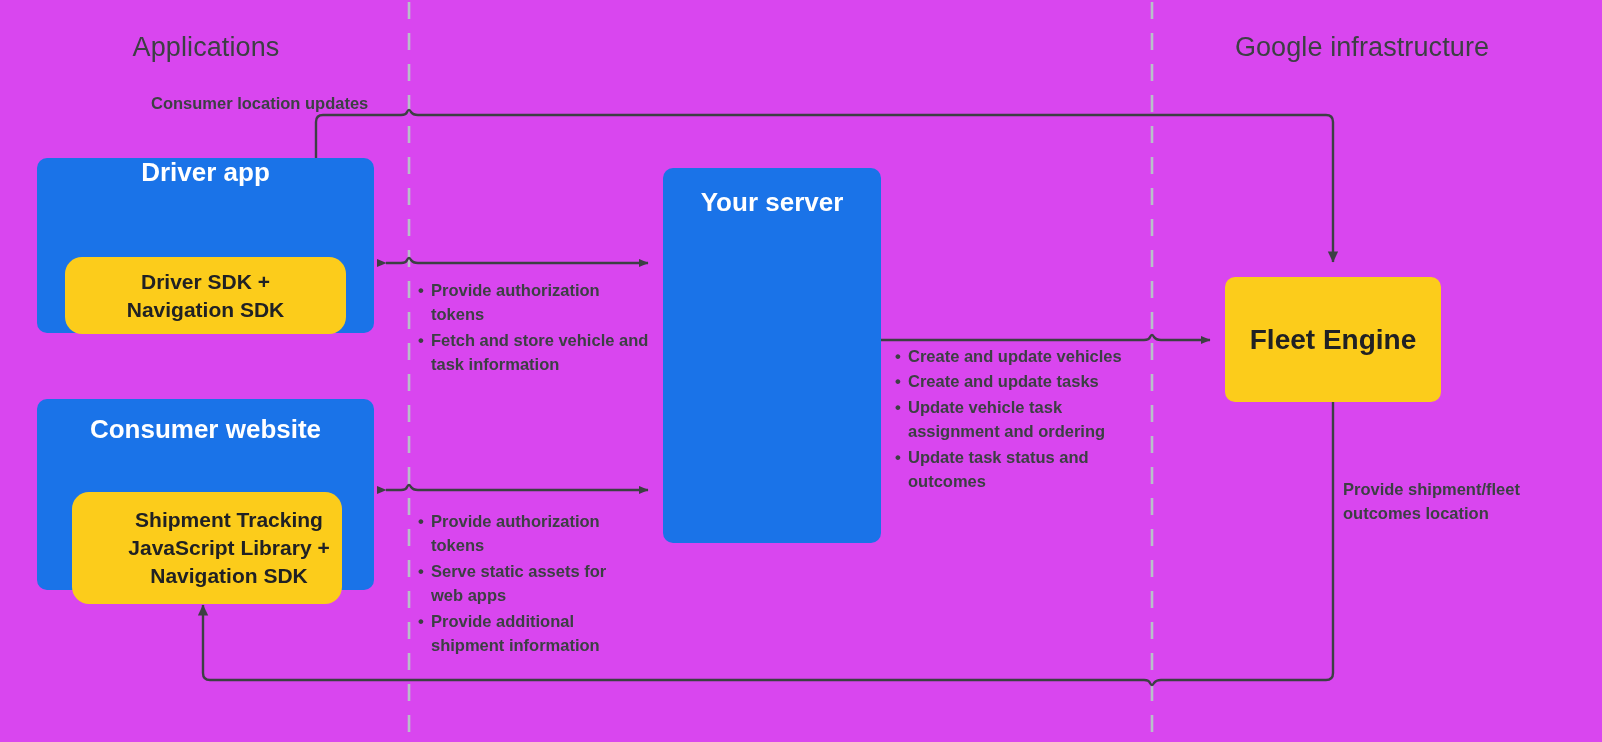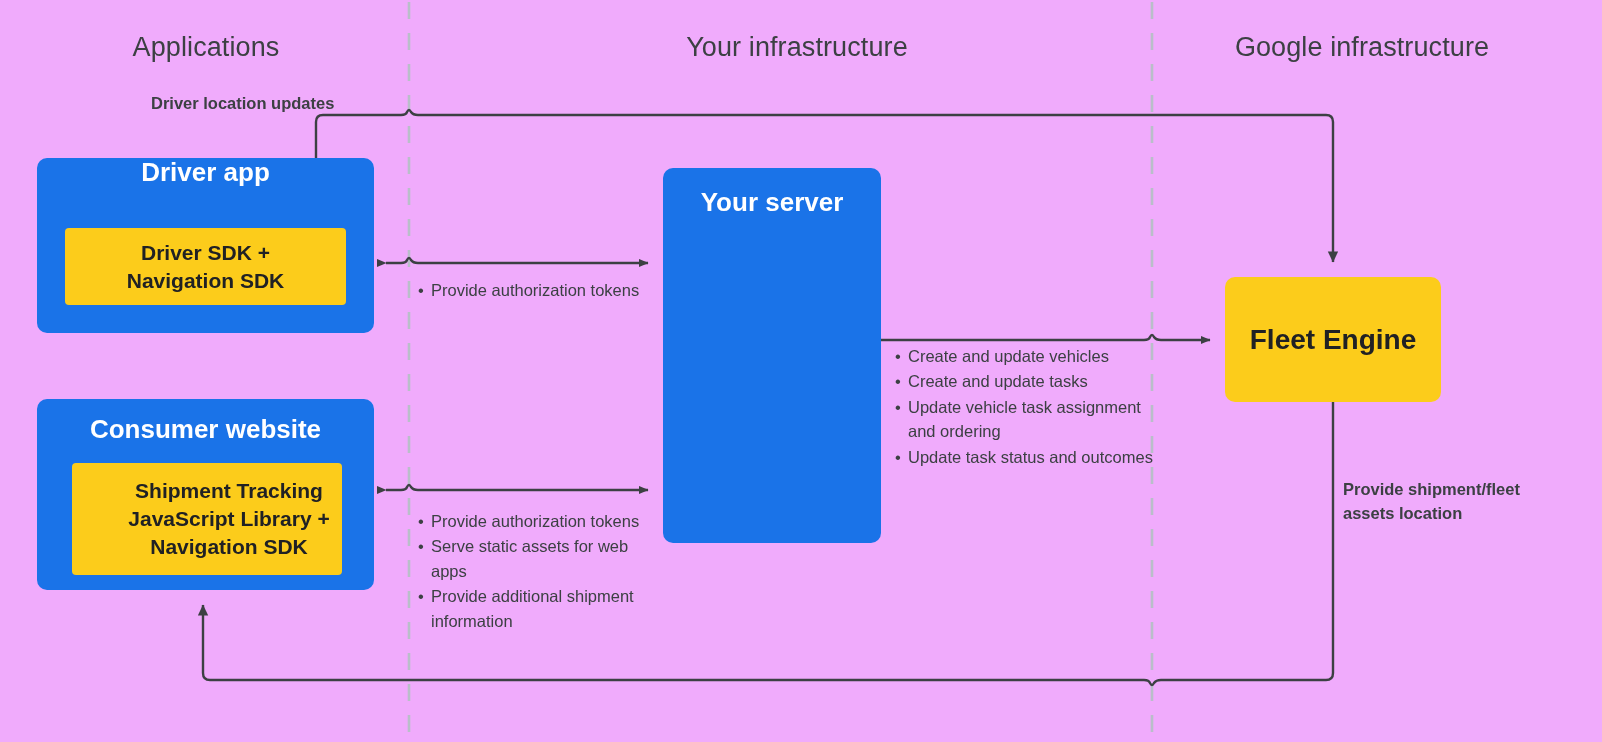--- a/index.html
+++ b/index.html
@@ -9,21 +9,21 @@
     background: #ffffff;
   }
   body {
     font-family: "Liberation Sans", sans-serif;
     -webkit-font-smoothing: antialiased;
   }
   #diagram {
     position: relative;
     width: 1602px;
     height: 742px;
-    background: #f0abfc;
+    background: #d946ef;
     overflow: hidden;
   }
   .svg-layer {
     position: absolute;
     left: 0;
     top: 0;
     width: 1602px;
     height: 742px;
     pointer-events: none;
   }
@@ -60,25 +60,26 @@
     font-weight: bold;
     text-align: center;
     line-height: 1.15;
     white-space: nowrap;
   }
 
   .inner-box {
     position: absolute;
     box-sizing: border-box;
     background: #fccc1b;
-    border-radius: 4px;
+    border-radius: 17px;
     display: flex;
     align-items: center;
     justify-content: center;
     text-align: center;
+    margin-top: 29px;
   }
   .inner-label {
     color: #202124;
     font-size: 21px;
     font-weight: bold;
     line-height: 1.32;
     padding: 0 8px;
   }
 
   
@@ -118,21 +119,21 @@
   #label-location-updates { left: 151px; top: 92px; white-space: nowrap; }
   #label-shipment-fleet   { left: 1343px; top: 478px; width: 230px; }
 
   .bullet-list {
     position: absolute;
     margin: 0;
     padding: 0;
     list-style: none;
     color: #3c4043;
     font-size: 16.5px;
-    font-weight: normal;
+    font-weight: bold;
     line-height: 1.48;
   }
   .bullet-list li {
     position: relative;
     padding-left: 13px;
     margin-bottom: 1px;
   }
   .bullet-list li::before {
     content: "\2022";
     position: absolute;
@@ -182,21 +183,20 @@
     <path d="M881,340 L1144,340
              Q1149,340 1150,337 Q1152,333 1154,337 Q1156,340 1161,340
              L1210,340" fill="none" stroke="#3c4043" stroke-width="2.4" marker-end="url(#arrow-r)"></path>
 
     <path d="M1333,402 L1333,673 Q1333,680 1326,680
              L1161,680 Q1156,680 1154,683 Q1152,687 1150,683 Q1149,680 1144,680
              L210,680 Q203,680 203,673 L203,605" fill="none" stroke="#3c4043" stroke-width="2.4" marker-end="url(#arrow-u)"></path>
   </svg>
 
   <div class="col-heading" id="heading-applications">Applications</div>
-  <div class="col-heading" id="heading-your-infra">Your infrastructure</div>
   <div class="col-heading" id="heading-google-infra">Google infrastructure</div>
 
   <div class="node-box blue" id="box-driver-app">
     <div class="box-title">Driver app</div>
   </div>
   <div class="inner-box" id="inner-driver-sdk">
     <div class="inner-label">
       <span>Driver SDK +</span><br>
       <span>Navigation SDK</span>
     </div>
@@ -214,29 +214,30 @@
   </div>
 
   <div class="node-box blue" id="box-your-server">
     <div class="box-title">Your server</div>
   </div>
 
   <div class="node-box yellow" id="box-fleet-engine">
     <div class="fleet-title">Fleet Engine</div>
   </div>
 
-  <div class="edge-label" id="label-location-updates">Driver location updates</div>
+  <div class="edge-label" id="label-location-updates">Consumer location updates</div>
 
   <div class="edge-label" id="label-shipment-fleet">
     <span>Provide shipment/fleet</span><br>
-    <span>assets location</span>
+    <span>outcomes location</span>
   </div>
 
   <ul class="bullet-list" id="bullets-app-server">
     <li>Provide authorization tokens</li>
+    <li>Fetch and store vehicle and task information</li>
   </ul>
 
   <ul class="bullet-list" id="bullets-web-server">
     <li>Provide authorization tokens</li>
     <li>Serve static assets for web apps</li>
     <li>Provide additional shipment information</li>
   </ul>
 
   <ul class="bullet-list" id="bullets-server-fleet">
     <li>Create and update vehicles</li>

